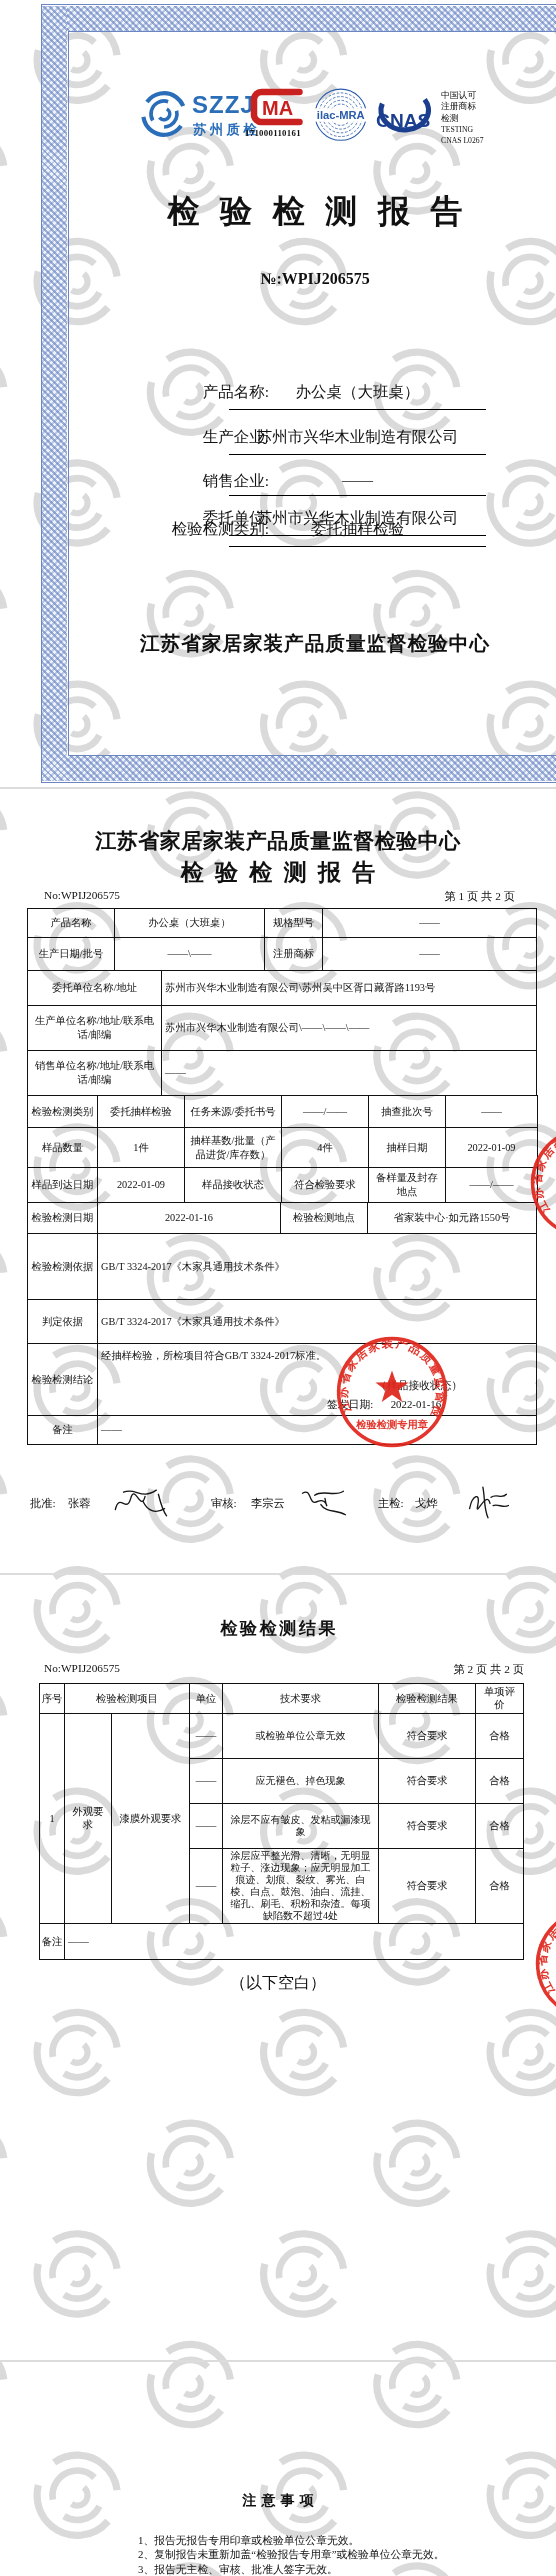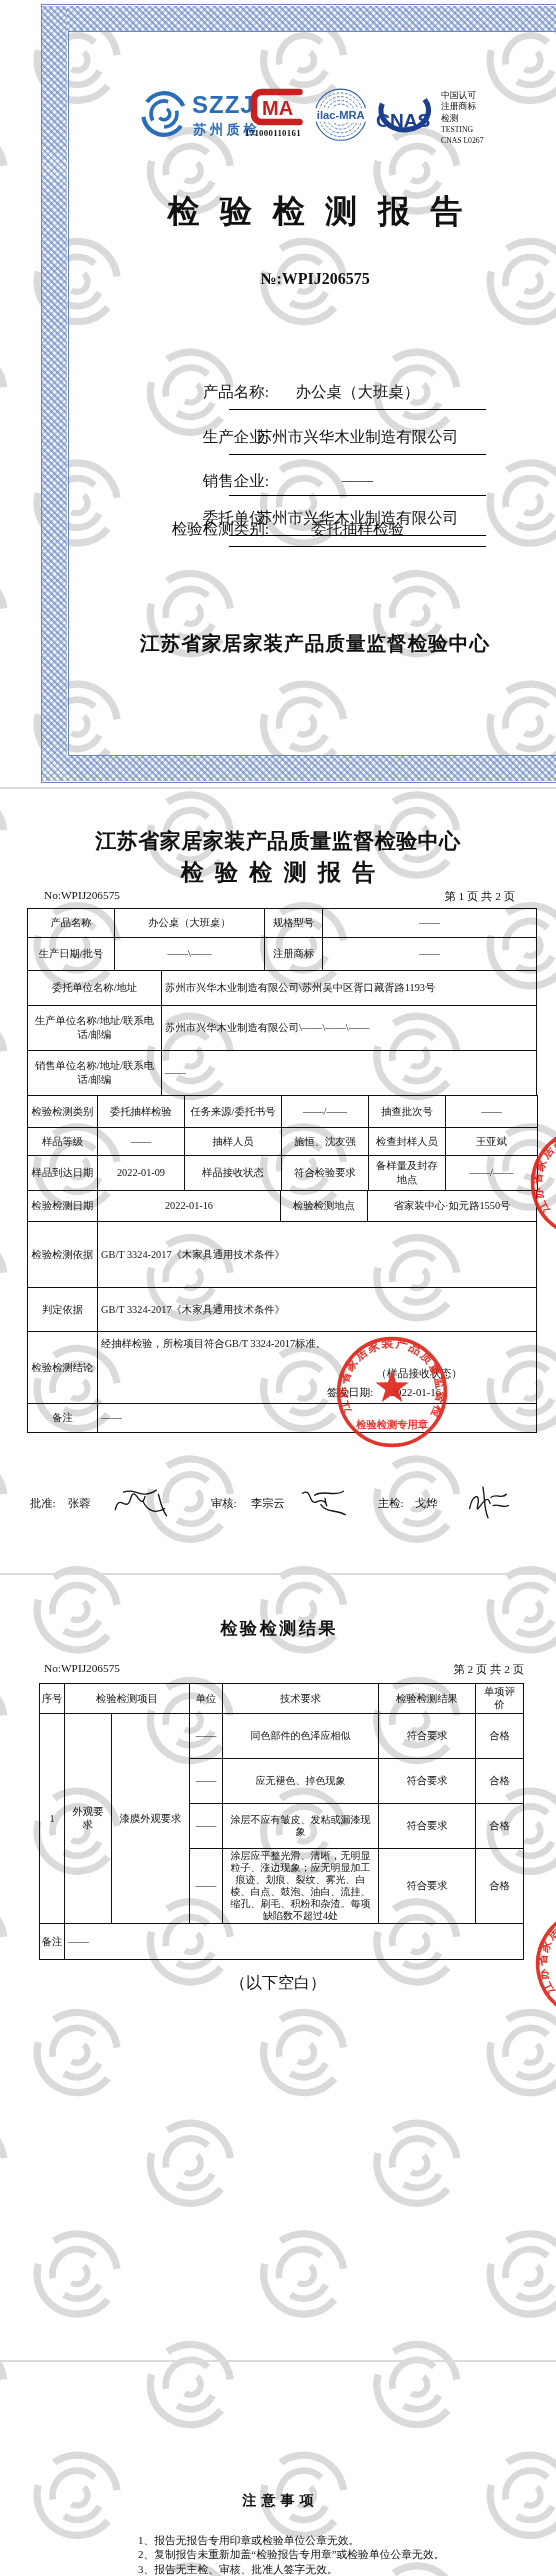--- a/index.html
+++ b/index.html
@@ -359,27 +359,27 @@
           </colgroup>
         <tbody>
             <tr style="height:32px">
           <td>检验检测类别</td>
           <td>委托抽样检验</td>
           <td>任务来源/委托书号</td>
           <td>——/——</td>
           <td>抽查批次号</td>
           <td>——</td>
         </tr>
-        <tr style="height:28px">
-          <td>样品等级</td>
-          <td>——</td>
-          <td>抽样人员</td>
-          <td>施恒、沈友强</td>
-          <td>检查封样人员</td>
-          <td>王亚斌</td>
+        <tr style="height:40px">
+          <td>样品数量</td>
+          <td>1件</td>
+          <td style="padding:1px 1.5px">抽样基数/批量（产品进货/库存数）</td>
+          <td>4件</td>
+          <td>抽样日期</td>
+          <td>2022-01-09</td>
         </tr>
         <tr style="height:35px">
           <td>样品到达日期</td>
           <td>2022-01-09</td>
           <td>样品接收状态</td>
           <td>符合检验要求</td>
           <td>备样量及封存地点</td>
           <td>——/——</td>
         </tr>
       </tbody>
@@ -512,21 +512,21 @@
           <td>单位</td>
           <td>技术要求</td>
           <td>检验检测结果</td>
           <td>单项评价</td>
         </tr>
         <tr style="height:45px">
           <td rowspan="4" style="padding:1px 0.5px">1</td>
           <td rowspan="4">外观要求</td>
           <td rowspan="4">漆膜外观要求</td>
           <td>——</td>
-          <td class="req">同色部件的色泽应相似</td>
+          <td class="req">或检验单位公章无效</td>
           <td>符合要求</td>
           <td>合格</td>
         </tr>
         <tr style="height:45px">
           <td>——</td>
           <td class="req">应无褪色、掉色现象</td>
           <td>符合要求</td>
           <td>合格</td>
         </tr>
         <tr style="height:45px">

